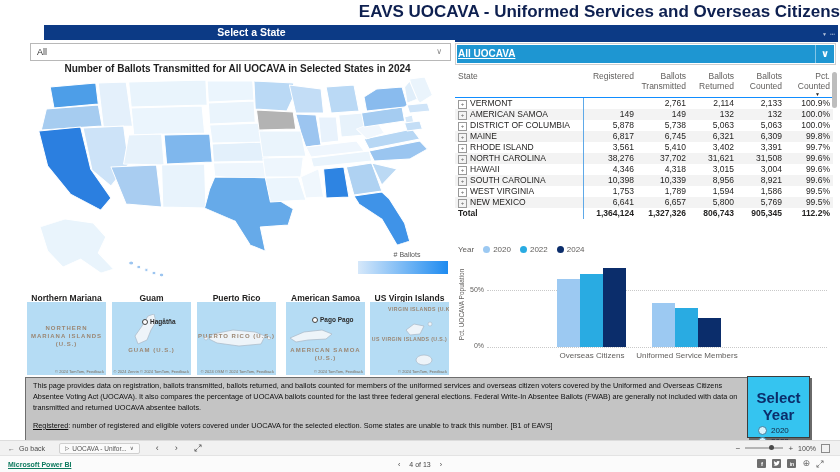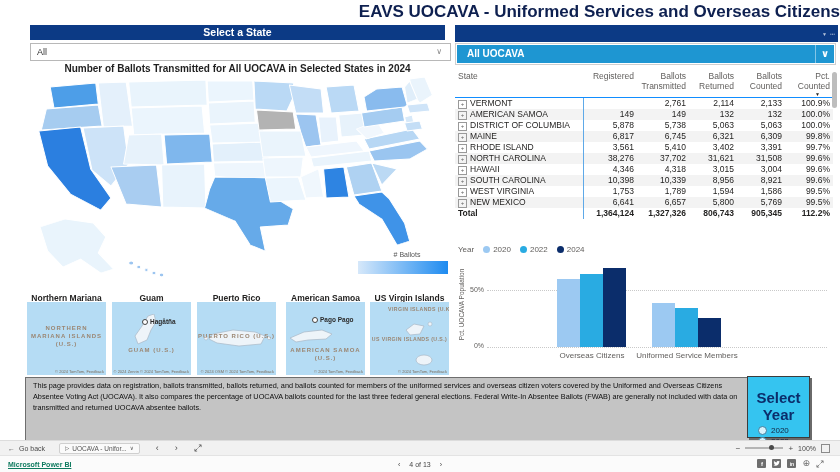--- a/index.html
+++ b/index.html
@@ -5,33 +5,33 @@
   html,body{margin:0;padding:0;}
   body{width:840px;height:472px;position:relative;overflow:hidden;background:#fff;
        font-family:"Liberation Sans","DejaVu Sans",sans-serif;-webkit-font-smoothing:antialiased;}
   .abs{position:absolute;}
 
   
   .page-title{left:0;top:2px;width:840px;text-align:right;font-size:17px;font-weight:700;color:#0e2050;}
 
   
   .panel-hdr{background:#0c3a85;color:#fff;font-size:10.5px;font-weight:700;text-align:center;}
-  .hdr-state{left:30px;top:25px;width:415px;height:15px;line-height:15px;}
+  .hdr-state{left:44px;top:25px;width:415px;height:15px;line-height:15px;}
   .hdr-pop{left:455px;top:25px;width:383px;height:17px;line-height:17px;}
   .hdr-icons{position:absolute;right:3px;top:1px;color:rgba(255,255,255,.7);font-size:5px;display:flex;gap:3px;}
 
   
   .state-dd{left:30px;top:43px;width:413px;height:16px;border:1px solid #b8b8b8;background:#fff;
             font-size:9px;color:#333;line-height:16px;padding-left:6px;}
   .state-dd .chev{position:absolute;right:8px;top:0;color:#888;font-size:8px;}
 
   
   .pop-dd-outer{left:455px;top:43px;width:381px;height:22px;border:1px solid #cfcfcf;background:#fff;padding:1px;box-sizing:border-box;}
   .pop-dd{width:100%;height:100%;background:#1e96d2;color:#fff;font-size:10px;font-weight:600;
-          line-height:18px;padding-left:10px;box-sizing:border-box;position:relative;}
+          line-height:18px;padding-left:1px;box-sizing:border-box;position:relative;text-decoration:underline;}
   .pop-dd .chev{position:absolute;right:5px;top:0;font-size:10px;color:#fff;border-left:1px solid rgba(255,255,255,.45);padding-left:5px;}
 
   
   .map-title{left:30px;top:63px;width:415px;text-align:center;font-size:10px;font-weight:700;color:#1f1f1f;}
   .us-map{left:35px;top:77px;}
   .st{stroke:#fff;stroke-width:.8;stroke-linejoin:round;}
   .map-legend-label{left:372px;top:251px;width:70px;font-size:7px;color:#555;text-align:center;}
   .map-legend-bar{left:358px;top:261px;width:90px;height:13px;background:linear-gradient(90deg,#d6e8fa,#1e8bf0);}
 
   
@@ -392,20 +392,21 @@
         <div class="bar" style="height: 39px; background: rgb(41, 171, 226);"></div>
         <div class="bar" style="height: 29px; background: rgb(11, 45, 107);"></div>
       </div>
     <div class="cat-label" style="left:50px;">Overseas Citizens</div>
     <div class="cat-label" style="left:145px;">Uniformed Service Members</div>
   </div>
 </div>
 
 <div class="abs desc">
   <p>This page provides data on registration, ballots transmitted, ballots returned, and ballots counted for members of the uniformed services and overseas citizen voters covered by the Uniformed and Overseas Citizens Absentee Voting Act (UOCAVA). It also compares the percentage of UOCAVA ballots counted for the last three federal general elections. Federal Write-In Absentee Ballots (FWAB) are generally not included with data on transmitted and returned UOCAVA absentee ballots.</p>
+  <p><span class="term">Registered</span><span>: number of registered and eligible voters covered under UOCAVA for the selected election. Some states are unable to track this number. [B1 of EAVS]</span></p>
 </div>
 
 <div class="abs year-box">
   <div class="year-title">Select Year</div>
   <div class="yr-rows">
       <label class="yr-row">
         <span class="radio"></span>
         <span>2020</span>
       </label>
       <label class="yr-row">

